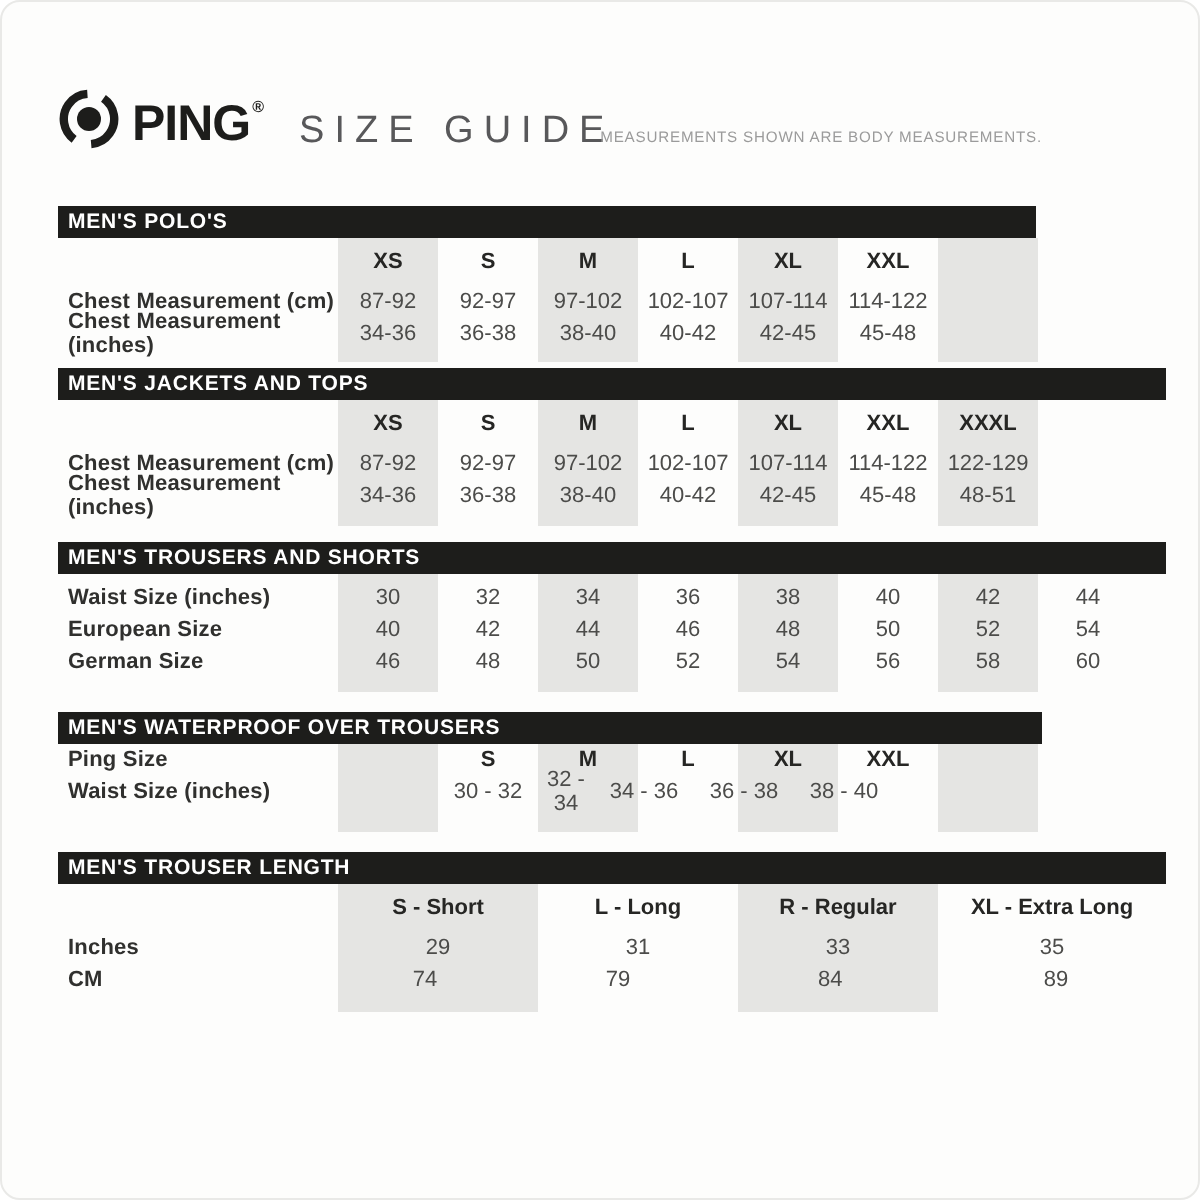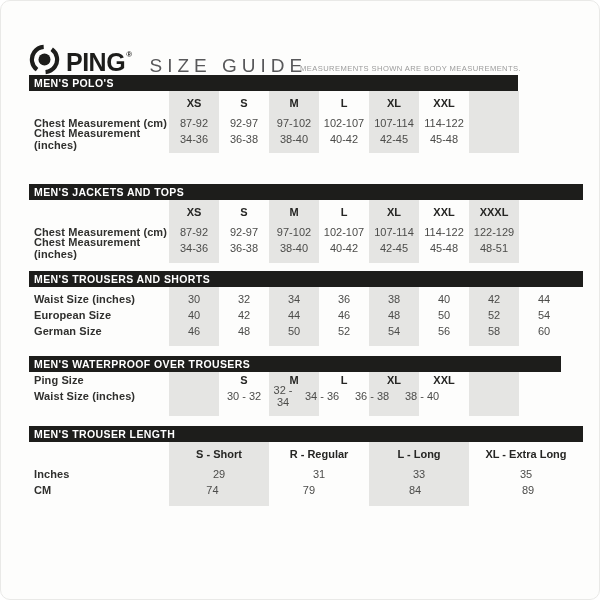--- a/index.html
+++ b/index.html
@@ -40,21 +40,21 @@
         <circle cx="15.5" cy="15.5" r="12.6" fill="none" stroke="#1d1d1b" stroke-width="4.2" stroke-dasharray="30.6 9"></circle>
       </g>
       <circle cx="15.5" cy="15.5" r="6" fill="#1d1d1b"></circle>
     </svg>
     <div class="wordmark"><span>PING</span><span class="reg">®</span></div>
     <div class="page-title">SIZE GUIDE</div>
   </div>
 
   <div class="note">MEASUREMENTS SHOWN ARE BODY MEASUREMENTS.</div>
 
-  <section class="size-section" style="top:74px">
+  <section class="size-section" style="top:102px">
       <div class="bar" style="width: 489px;">MEN'S POLO'S</div>
       <div class="table-wrap" style="height: 62px;">
         <div class="stripe" style="left: 140px; width: 50px; height: 62px;"></div>
         <div class="stripe" style="left: 240px; width: 50px; height: 62px;"></div>
         <div class="stripe" style="left: 340px; width: 50px; height: 62px;"></div>
         <div class="stripe" style="left: 440px; width: 50px; height: 62px;"></div>
         <div class="trow hdr" style="height: 24px;">
           <div class="rlabel"></div>
           <div class="cell" style="width: 50px;">XS</div>
           <div class="cell" style="width: 50px;">S</div>
@@ -162,21 +162,21 @@
           <div class="cell" style="width: 50px;">50</div>
           <div class="cell" style="width: 50px;">52</div>
           <div class="cell" style="width: 50px;">54</div>
           <div class="cell" style="width: 50px;">56</div>
           <div class="cell" style="width: 50px;">58</div>
           <div class="cell" style="width: 50px;">60</div>
         </div>
       </div>
     </section>
   <section class="size-section" style="top:355px">
-      <div class="bar" style="width: 532px;">MEN'S WATERPROOF OVER TROUSERS</div>
+      <div class="bar" style="width: 492px;">MEN'S WATERPROOF OVER TROUSERS</div>
       <div class="table-wrap" style="height: 44px;">
         <div class="stripe" style="left: 140px; width: 50px; height: 44px;"></div>
         <div class="stripe" style="left: 240px; width: 50px; height: 44px;"></div>
         <div class="stripe" style="left: 340px; width: 50px; height: 44px;"></div>
         <div class="stripe" style="left: 440px; width: 50px; height: 44px;"></div>
         <div class="trow data" style="height: 16px;">
           <div class="rlabel">Ping Size</div>
           <div class="cell strong" style="width: 50px;"></div>
           <div class="cell strong" style="width: 50px;">S</div>
           <div class="cell strong" style="width: 50px;">M</div>
@@ -200,22 +200,22 @@
       </div>
     </section>
   <section class="size-section" style="top:425px">
       <div class="bar" style="width: 554px;">MEN'S TROUSER LENGTH</div>
       <div class="table-wrap" style="height: 64px;">
         <div class="stripe" style="left: 140px; width: 100px; height: 64px;"></div>
         <div class="stripe" style="left: 340px; width: 100px; height: 64px;"></div>
         <div class="trow hdr" style="height: 24px;">
           <div class="rlabel"></div>
           <div class="cell" style="width: 100px;">S - Short</div>
+          <div class="cell" style="width: 100px;">L - Long</div>
           <div class="cell" style="width: 100px;">R - Regular</div>
-          <div class="cell" style="width: 100px;">L - Long</div>
           <div class="cell" style="width: 114px;">XL - Extra Long</div>
         </div>
         <div class="trow data" style="height: 16px;">
           <div class="rlabel">Inches</div>
           <div class="cell" style="width: 100px;">29</div>
           <div class="cell" style="width: 100px;">31</div>
           <div class="cell" style="width: 100px;">33</div>
           <div class="cell" style="width: 114px;">35</div>
         </div>
         <div class="trow data" style="height: 16px; justify-content: flex-end;">

